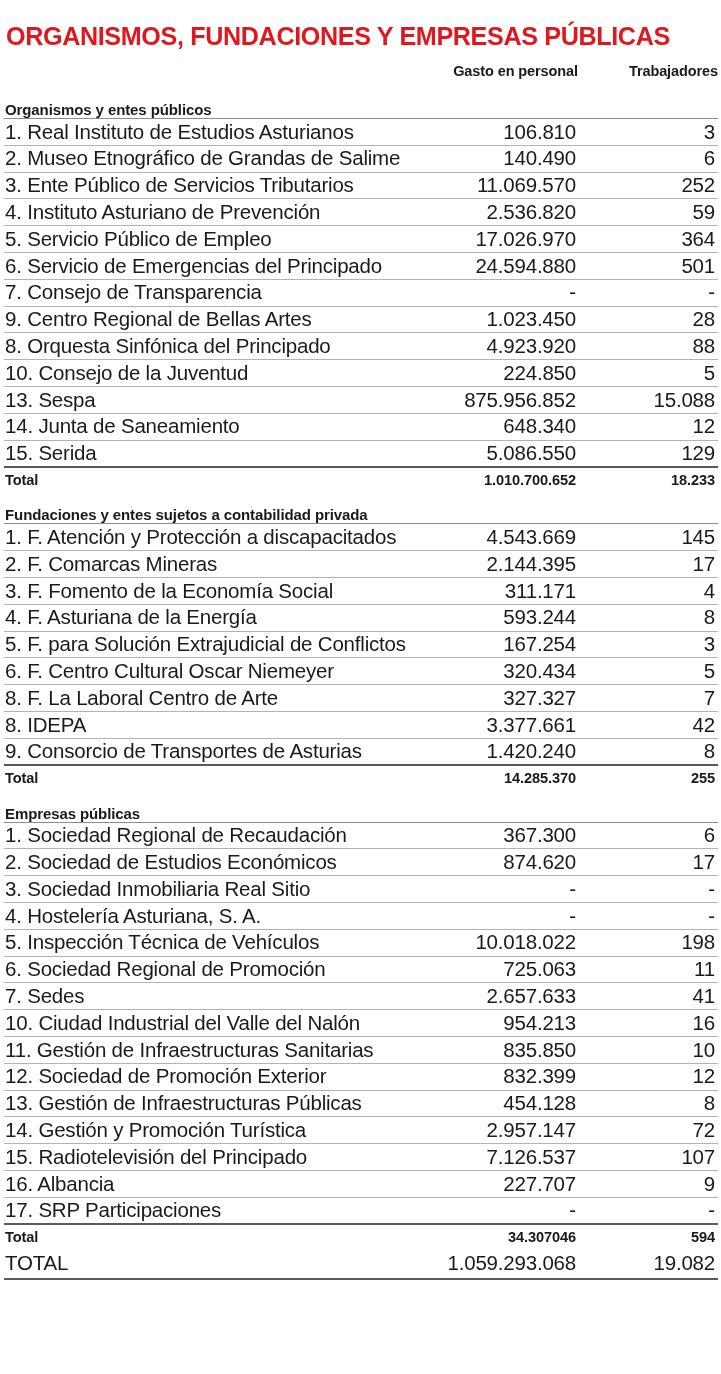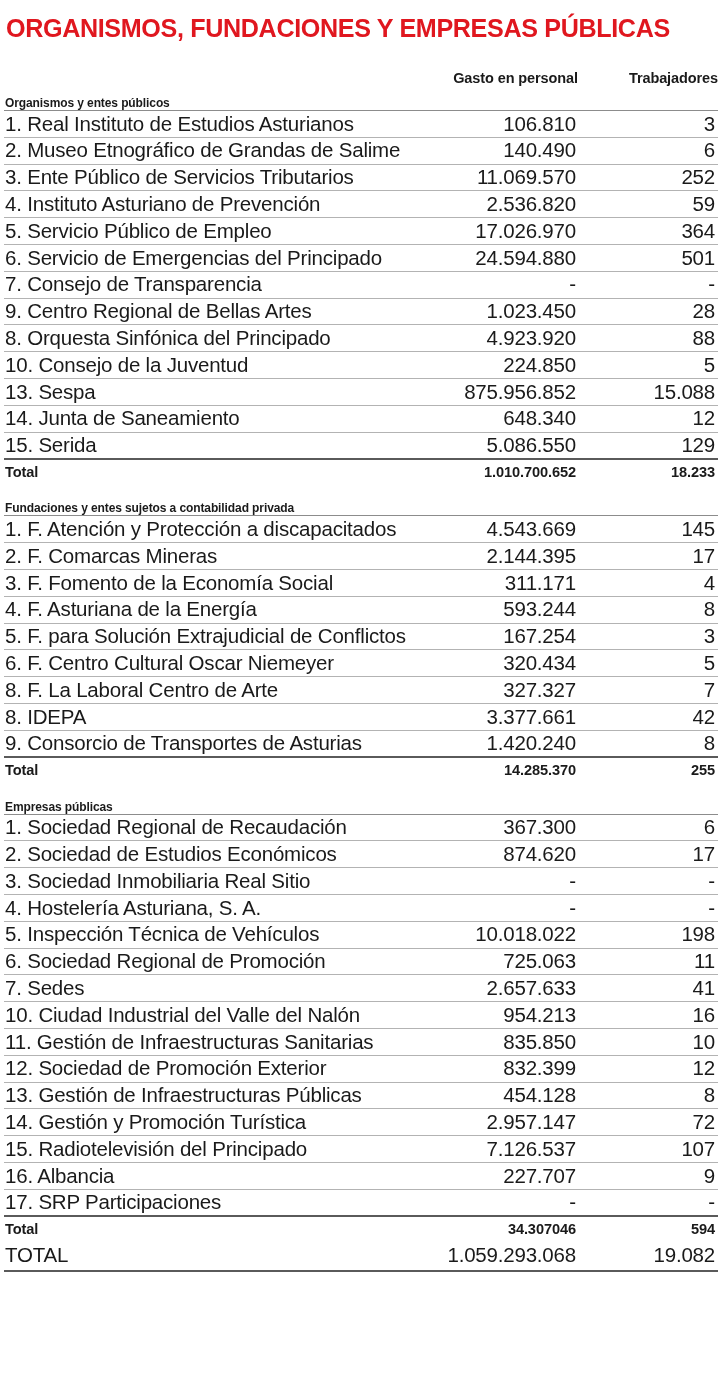--- a/index.html
+++ b/index.html
@@ -12,41 +12,41 @@
     height: 1374px;
     font-family: "Liberation Sans", sans-serif;
     color: #1a1a1a;
     overflow: hidden;
   }
   .page {
     width: 721px;
     height: 1134px;
     position: relative;
     box-sizing: border-box;
-    padding: 8px 3px 0 4px;
+    padding: 16px 3px 0 4px;
   }
 
   
   .title {
     font-size: 25.5px;
     font-weight: bold;
     letter-spacing: -0.35px;
     line-height: 1;
     padding: 8px 0 0 2px;
     margin: 0;
     white-space: nowrap;
     font-stretch: condensed;
     transform: scaleX(0.985);
     transform-origin: left center;
   }
 
   
   .colheader {
     display: flex;
-    align-items: flex-end;
+    align-items: flex-start;
     height: 30px;
     margin-top: 14px;
   }
   .colheader .c-name { flex: 1 1 auto; }
   .colheader .c-gasto,
   .colheader .c-trab {
     font-size: 14.5px;
     font-weight: bold;
     text-align: right;
     line-height: 1;
@@ -81,21 +81,21 @@
     letter-spacing: -0.2px;
     white-space: nowrap;
   }
   tr.data-row td.name  { text-align: left; padding-left: 1px; }
   tr.data-row td.num   { text-align: right; padding-right: 2px; }
   tr.data-row td.num.trab { padding-right: 3px; }
 
   
   tr.section-row { height: 23px; }
   tr.section-row td {
-    font-size: 12px;
+    font-size: 15px;
     font-weight: bold;
     letter-spacing: -0.1px;
     white-space: nowrap;
     border-bottom: 1px solid #8c8c8c;
     padding-left: 1px;
     padding-bottom: 1px;
     vertical-align: bottom;
   }
 
   

